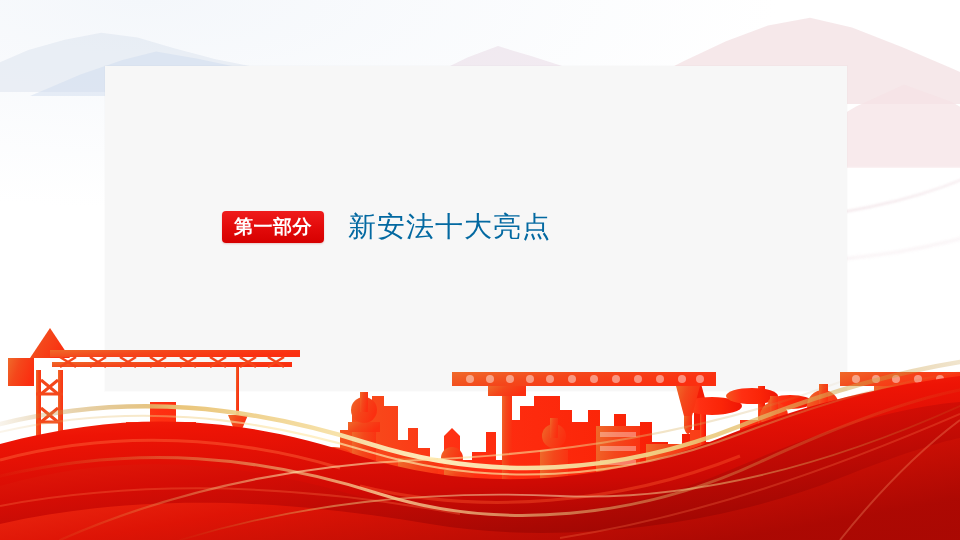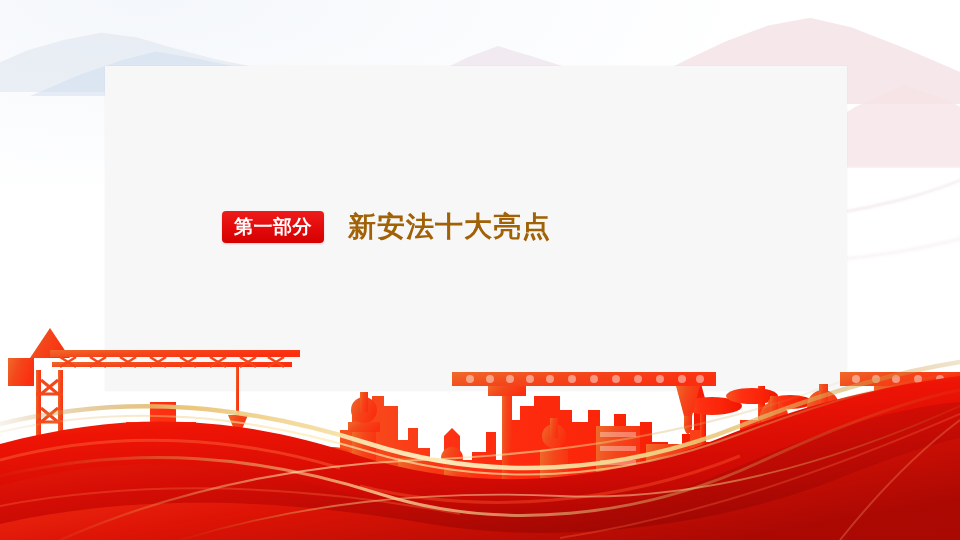--- a/index.html
+++ b/index.html
@@ -144,23 +144,23 @@
     color: #ffffff;
     font-size: 19px;
     font-weight: bold;
     letter-spacing: .5px;
     padding: 6px 12px 7px;
     line-height: 1;
     box-shadow: 0 1px 2px rgba(160,0,0,.2);
   }
   .toc-label {
     margin-left: 24px;
-    color: #a16207;
+    color: #0369a1;
     font-size: 28px;
-    font-weight: bold;
+    font-weight: normal;
     letter-spacing: 1px;
     white-space: nowrap;
   }
 
   
   .art {
     position: absolute;
     left: 0; bottom: 0;
     width: 960px; height: 230px;
     overflow: hidden;

